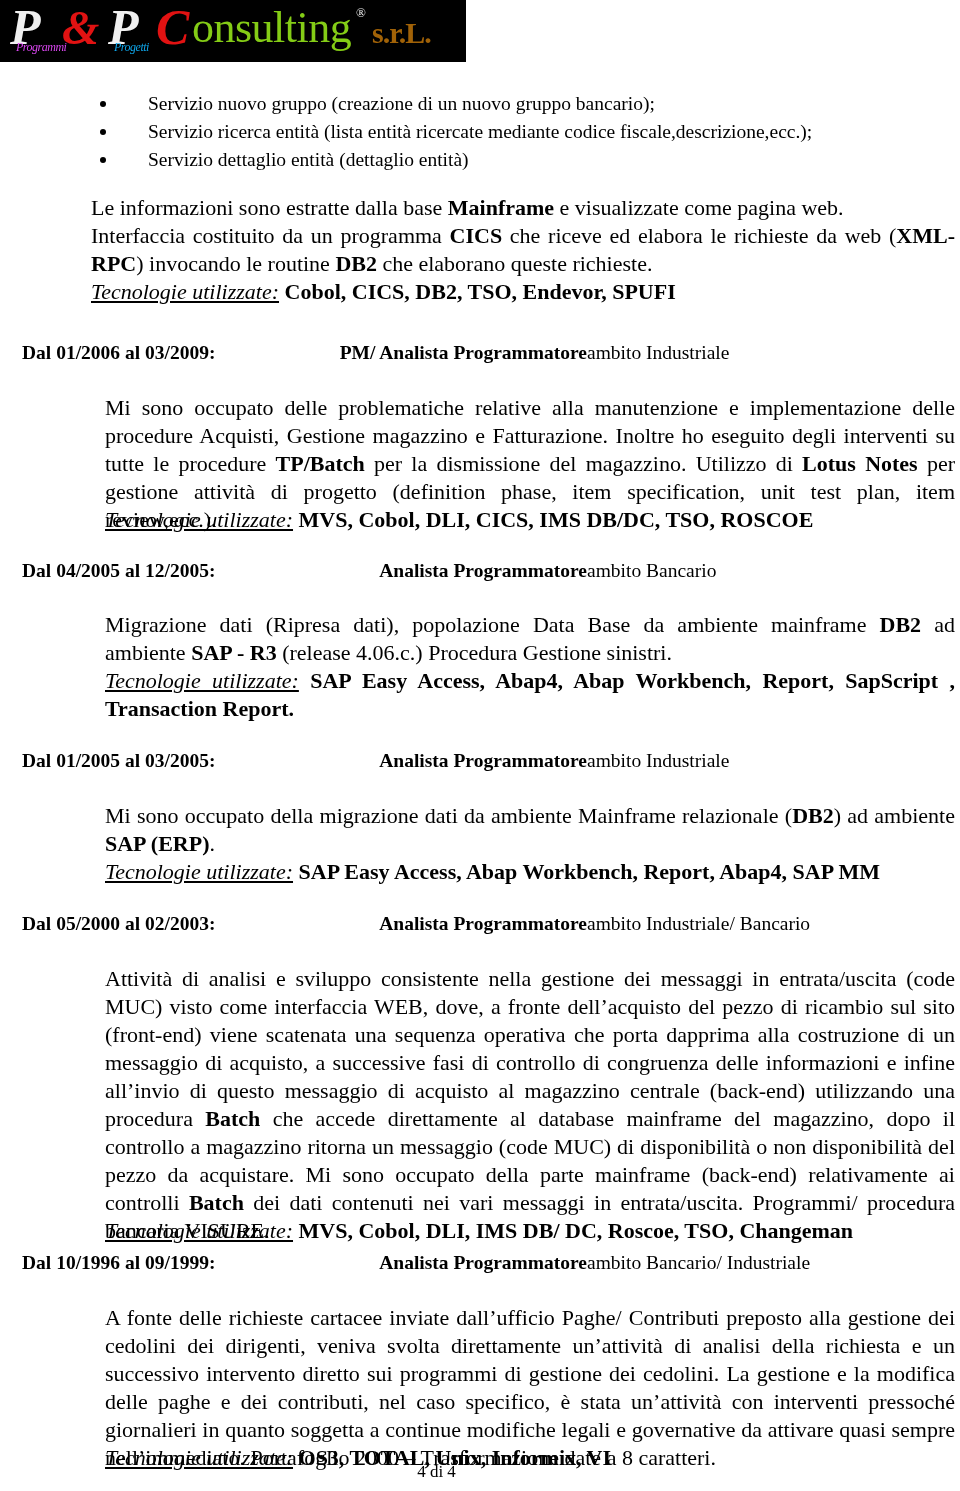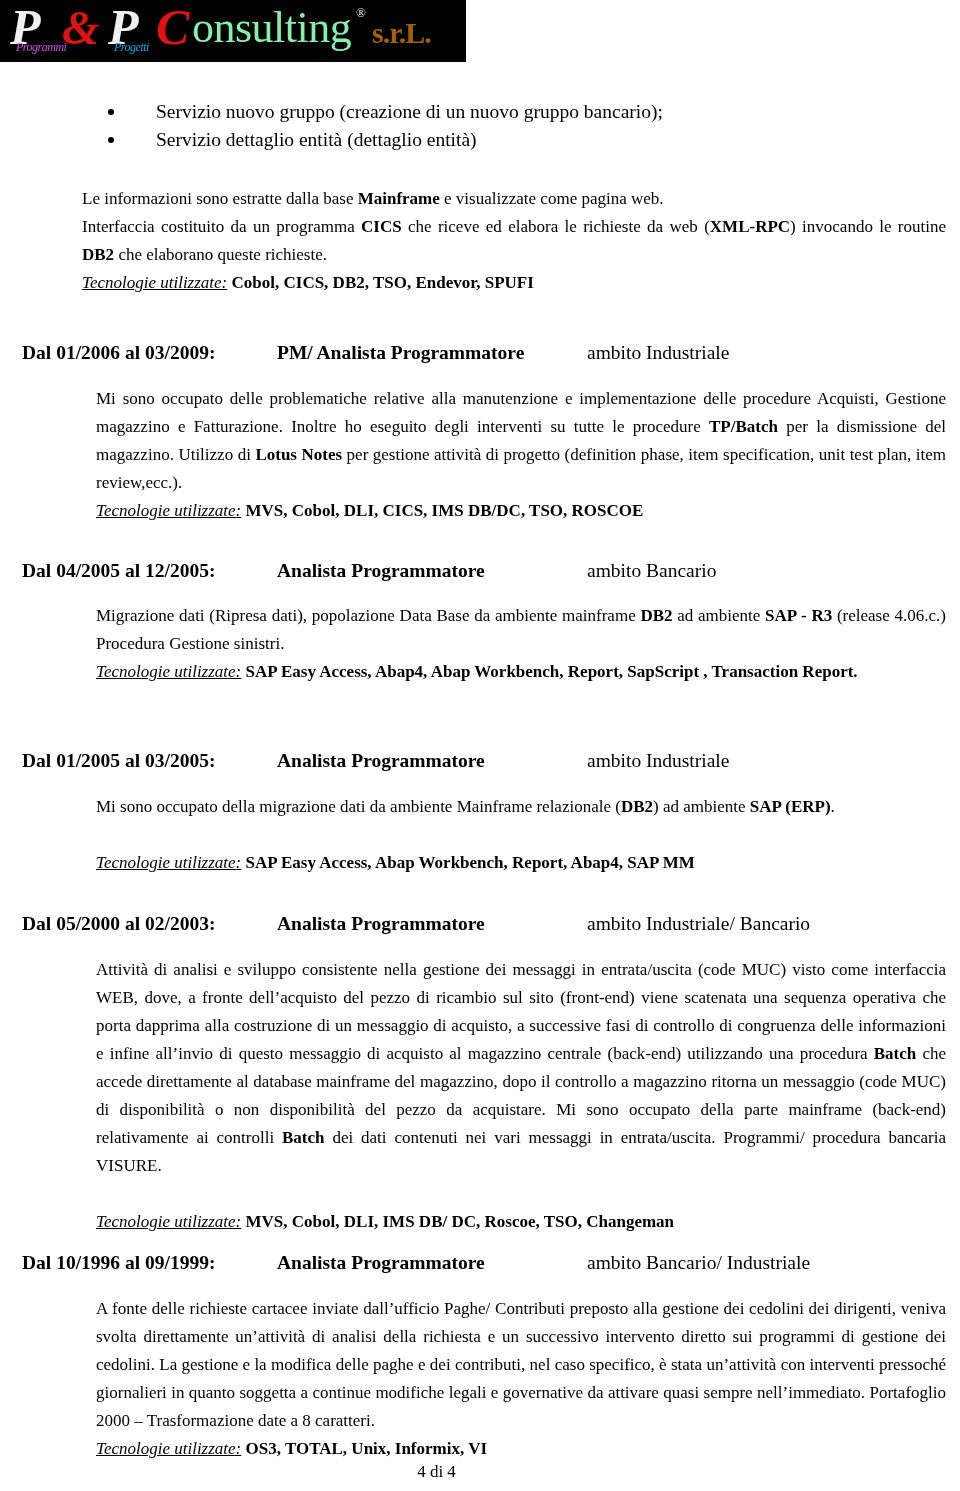--- a/index.html
+++ b/index.html
@@ -72,21 +72,21 @@
   }
   .lg-c {
     left: 156px; top: 2px;
     font-size: 50px;
     color: #e11212;
     font-weight: bold;
   }
   .lg-rest {
     left: 192px; top: 6px;
     font-size: 44px;
-    color: #86efac;
+    color: #84cc16;
     font-style: normal;
     font-weight: normal;
     letter-spacing: -0.5px;
   }
   .lg-reg {
     left: 356px; top: 6px;
     font-size: 13px;
     color: #e8e8e8;
     font-style: normal;
   }
@@ -105,21 +105,21 @@
     left: 0;
     top: 0;
     width: 960px;
   }
 
   .bullets {
     position: absolute;
     left: 100px;
     top: 90px;
     width: 850px;
-    margin: 8px;
+    margin: 0;
     padding: 0;
     list-style: none;
     font-size: 19.5px;
     line-height: 28px;
   }
   .bullets li {
     position: relative;
     padding-left: 48px;
   }
   .bullets li .bullet-dot {
@@ -129,24 +129,24 @@
     width: 6px;
     height: 6px;
     border-radius: 50%;
     background: #000;
   }
 
   .para {
     position: absolute;
     left: 78px;
     width: 864px;
-    font-size: 17px;
+    font-size: 22px;
     line-height: 28px;
     text-align: justify;
-    margin: 4px;
+    margin: 13px;
   }
   .para.nojust { text-align: left; }
 
   .indent {
     left: 92px;
     width: 850px;
   }
 
   b, .b { font-weight: bold; }
   .tec {
@@ -165,20 +165,21 @@
   }
   .job-head .date {
     display: inline-block;
     font-weight: bold;
     width: 255px;
   }
   .job-head .role {
     display: inline-block;
     font-weight: bold;
     width: 310px;
+    text-align: right;
   }
   .job-head .scope {
     display: inline-block;
     font-weight: normal;
   }
 
   .page-num {
     position: absolute;
     left: 0;
     top: 1462px;
@@ -204,20 +205,23 @@
   </div>
 </div>
 
 <div class="page">
 
   <ul class="bullets">
     <li>
       <span class="bullet-dot"></span><span>Servizio nuovo gruppo (creazione di un nuovo gruppo bancario);</span>
     </li>
     <li>
+      <span class="bullet-dot"></span><span>Servizio ricerca entità (lista entità ricercate mediante codice fiscale,descrizione,ecc.);</span>
+    </li>
+    <li>
       <span class="bullet-dot"></span><span>Servizio dettaglio entità (dettaglio entità)</span>
     </li>
   </ul>
 
   <p class="para nojust" style="top:181px;"><span>Le informazioni sono estratte dalla base </span><b>Mainframe</b><span> e visualizzate come pagina web.</span></p>
 
   <p class="para" style="top:209px;"><span>Interfaccia costituito da un programma </span><b>CICS</b><span> che riceve ed elabora le richieste da web (</span><b>XML-RPC</b><span>) invocando le routine </span><b>DB2</b><span> che elaborano queste  richieste.</span></p>
 
   <p class="para nojust" style="top:265px;"><span class="tec">Tecnologie utilizzate:</span><b> Cobol, CICS, DB2, TSO, Endevor, SPUFI</b></p>
 

